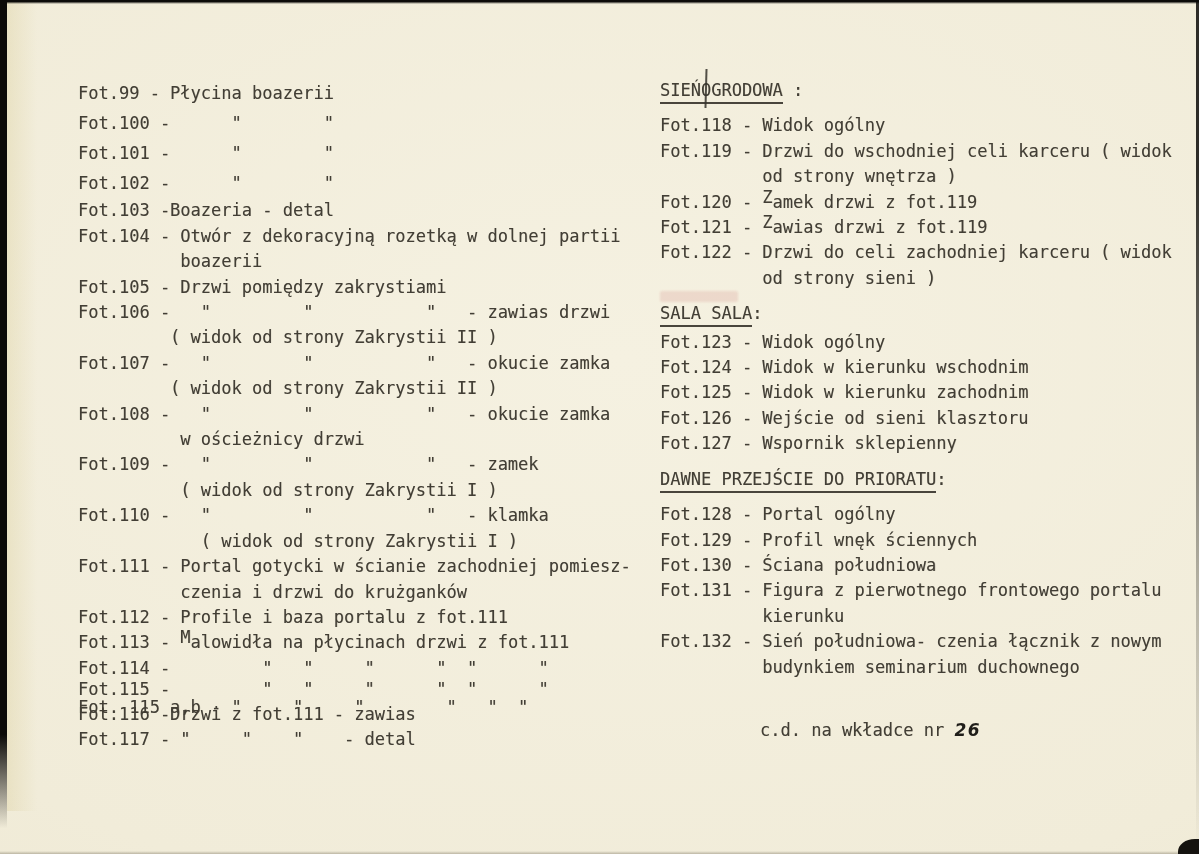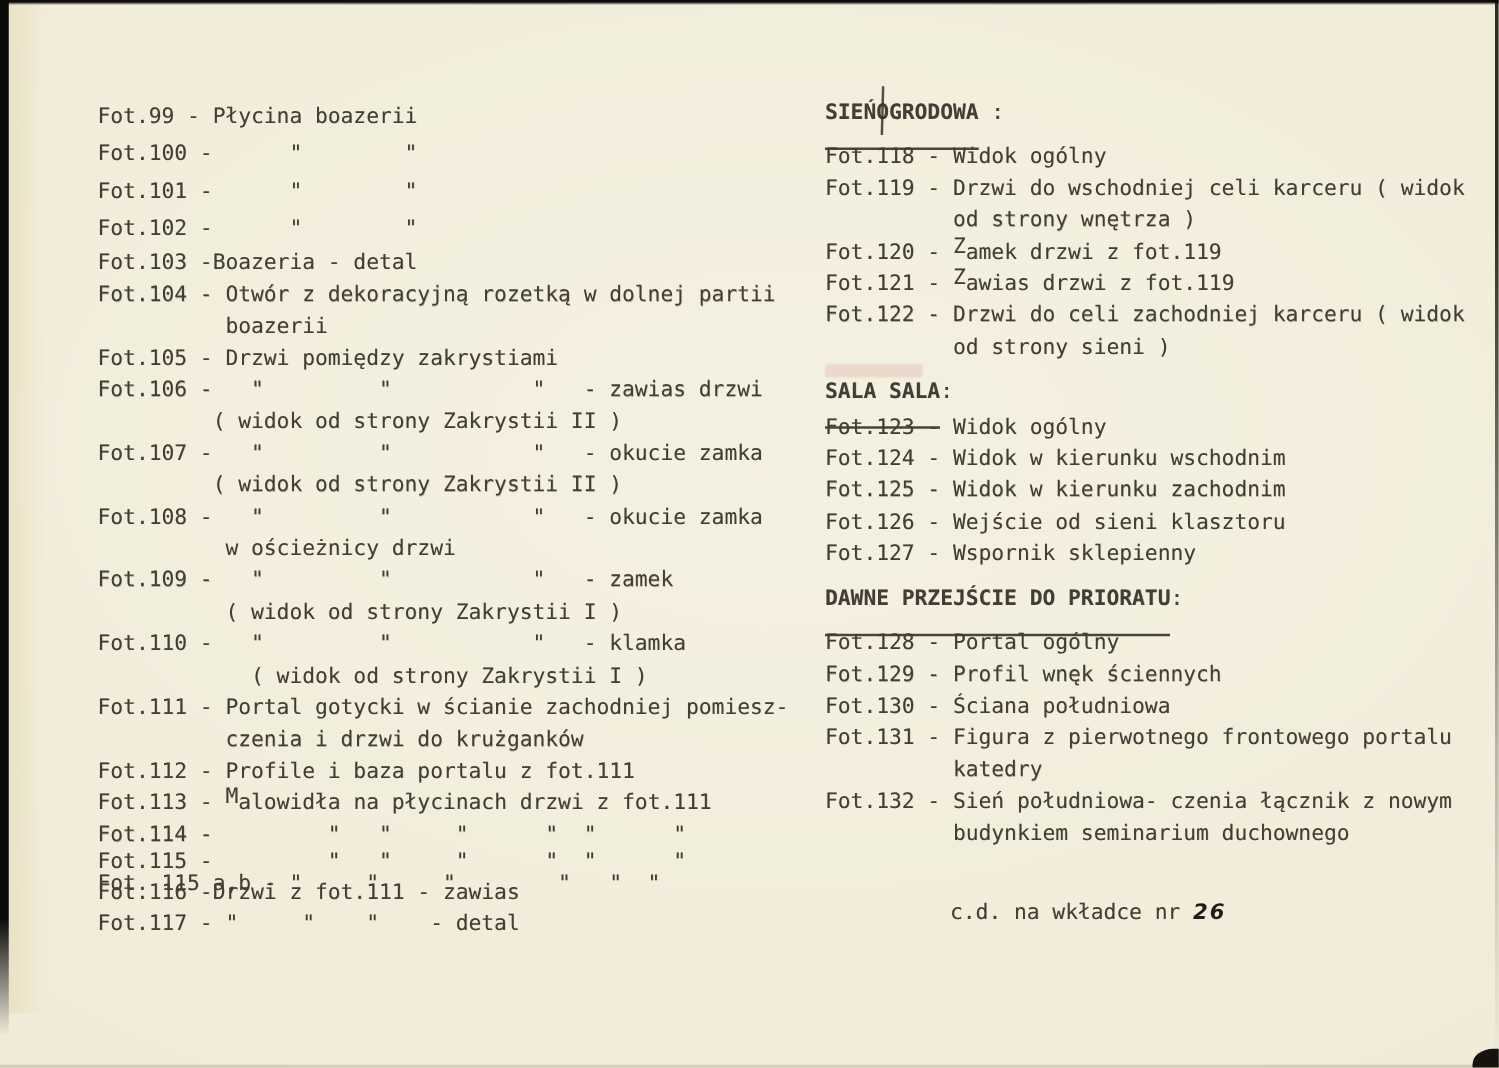--- a/index.html
+++ b/index.html
@@ -27,21 +27,21 @@
                  background:linear-gradient(to right,rgba(212,198,138,.28),rgba(212,198,138,0)); }
   
   .line {
     white-space:pre;
     font-size:17px; line-height:25.4px;
     color:#423e35;
     text-shadow:0.3px 0.3px 0 rgba(66,62,53,.35);
   }
   .col-left  { position:absolute; left:78px;  top:81px; }
   .col-right { position:absolute; left:660px; top:78px; }
-  .hl { border-bottom:2px solid #49453c; padding-bottom:18px;font-weight:bold; }
+  .hl { border-bottom:2px solid #49453c; padding-bottom:2px; }
   .raised { position:relative; top:-5px; }
   .mt5  { margin-top:4.6px; }  .mt2  { margin-top:2px; }
   .mtn4 { margin-top:-4px; }   .mtn8 { margin-top:-8px; }
   .mtn18{ margin-top:-18px; }  .mt10 { margin-top:10px; }
   .mt3  { margin-top:3px; }    .mt38 { margin-top:38px; }
   .note-line { margin-left:100px; }
   .handwritten {
     font-family:"DejaVu Sans","Liberation Sans",sans-serif;
     font-weight:bold; font-style:italic; font-size:17px;
     letter-spacing:1.5px; color:#201e1a; text-shadow:none;
@@ -103,21 +103,21 @@
     <div class="line mt3">Fot.123 - Widok ogólny</div>
     <div class="line">Fot.124 - Widok w kierunku wschodnim</div>
     <div class="line">Fot.125 - Widok w kierunku zachodnim</div>
     <div class="line">Fot.126 - Wejście od sieni klasztoru</div>
     <div class="line">Fot.127 - Wspornik sklepienny</div>
     <div class="line mt10"><span class="hl">DAWNE PRZEJŚCIE DO PRIORATU</span><span>:</span></div>
     <div class="line mt10">Fot.128 - Portal ogólny</div>
     <div class="line">Fot.129 - Profil wnęk ściennych</div>
     <div class="line">Fot.130 - Ściana południowa</div>
     <div class="line">Fot.131 - Figura z pierwotnego frontowego portalu</div>
-    <div class="line">          katedry</div>
+    <div class="line">          kierunku</div>
     <div class="line">Fot.132 - Sień południowa- czenia łącznik z nowym</div>
     <div class="line">          budynkiem seminarium duchownego</div>
     <div class="line note-line mt38"><span>c.d. na wkładce nr </span><span class="handwritten">26</span></div>
   </div>
 
   <div class="pen-mark"></div>
   <div class="ghost-smudge"></div>
 
   <div class="left-tint"></div>
   <div class="edge-top"></div>

